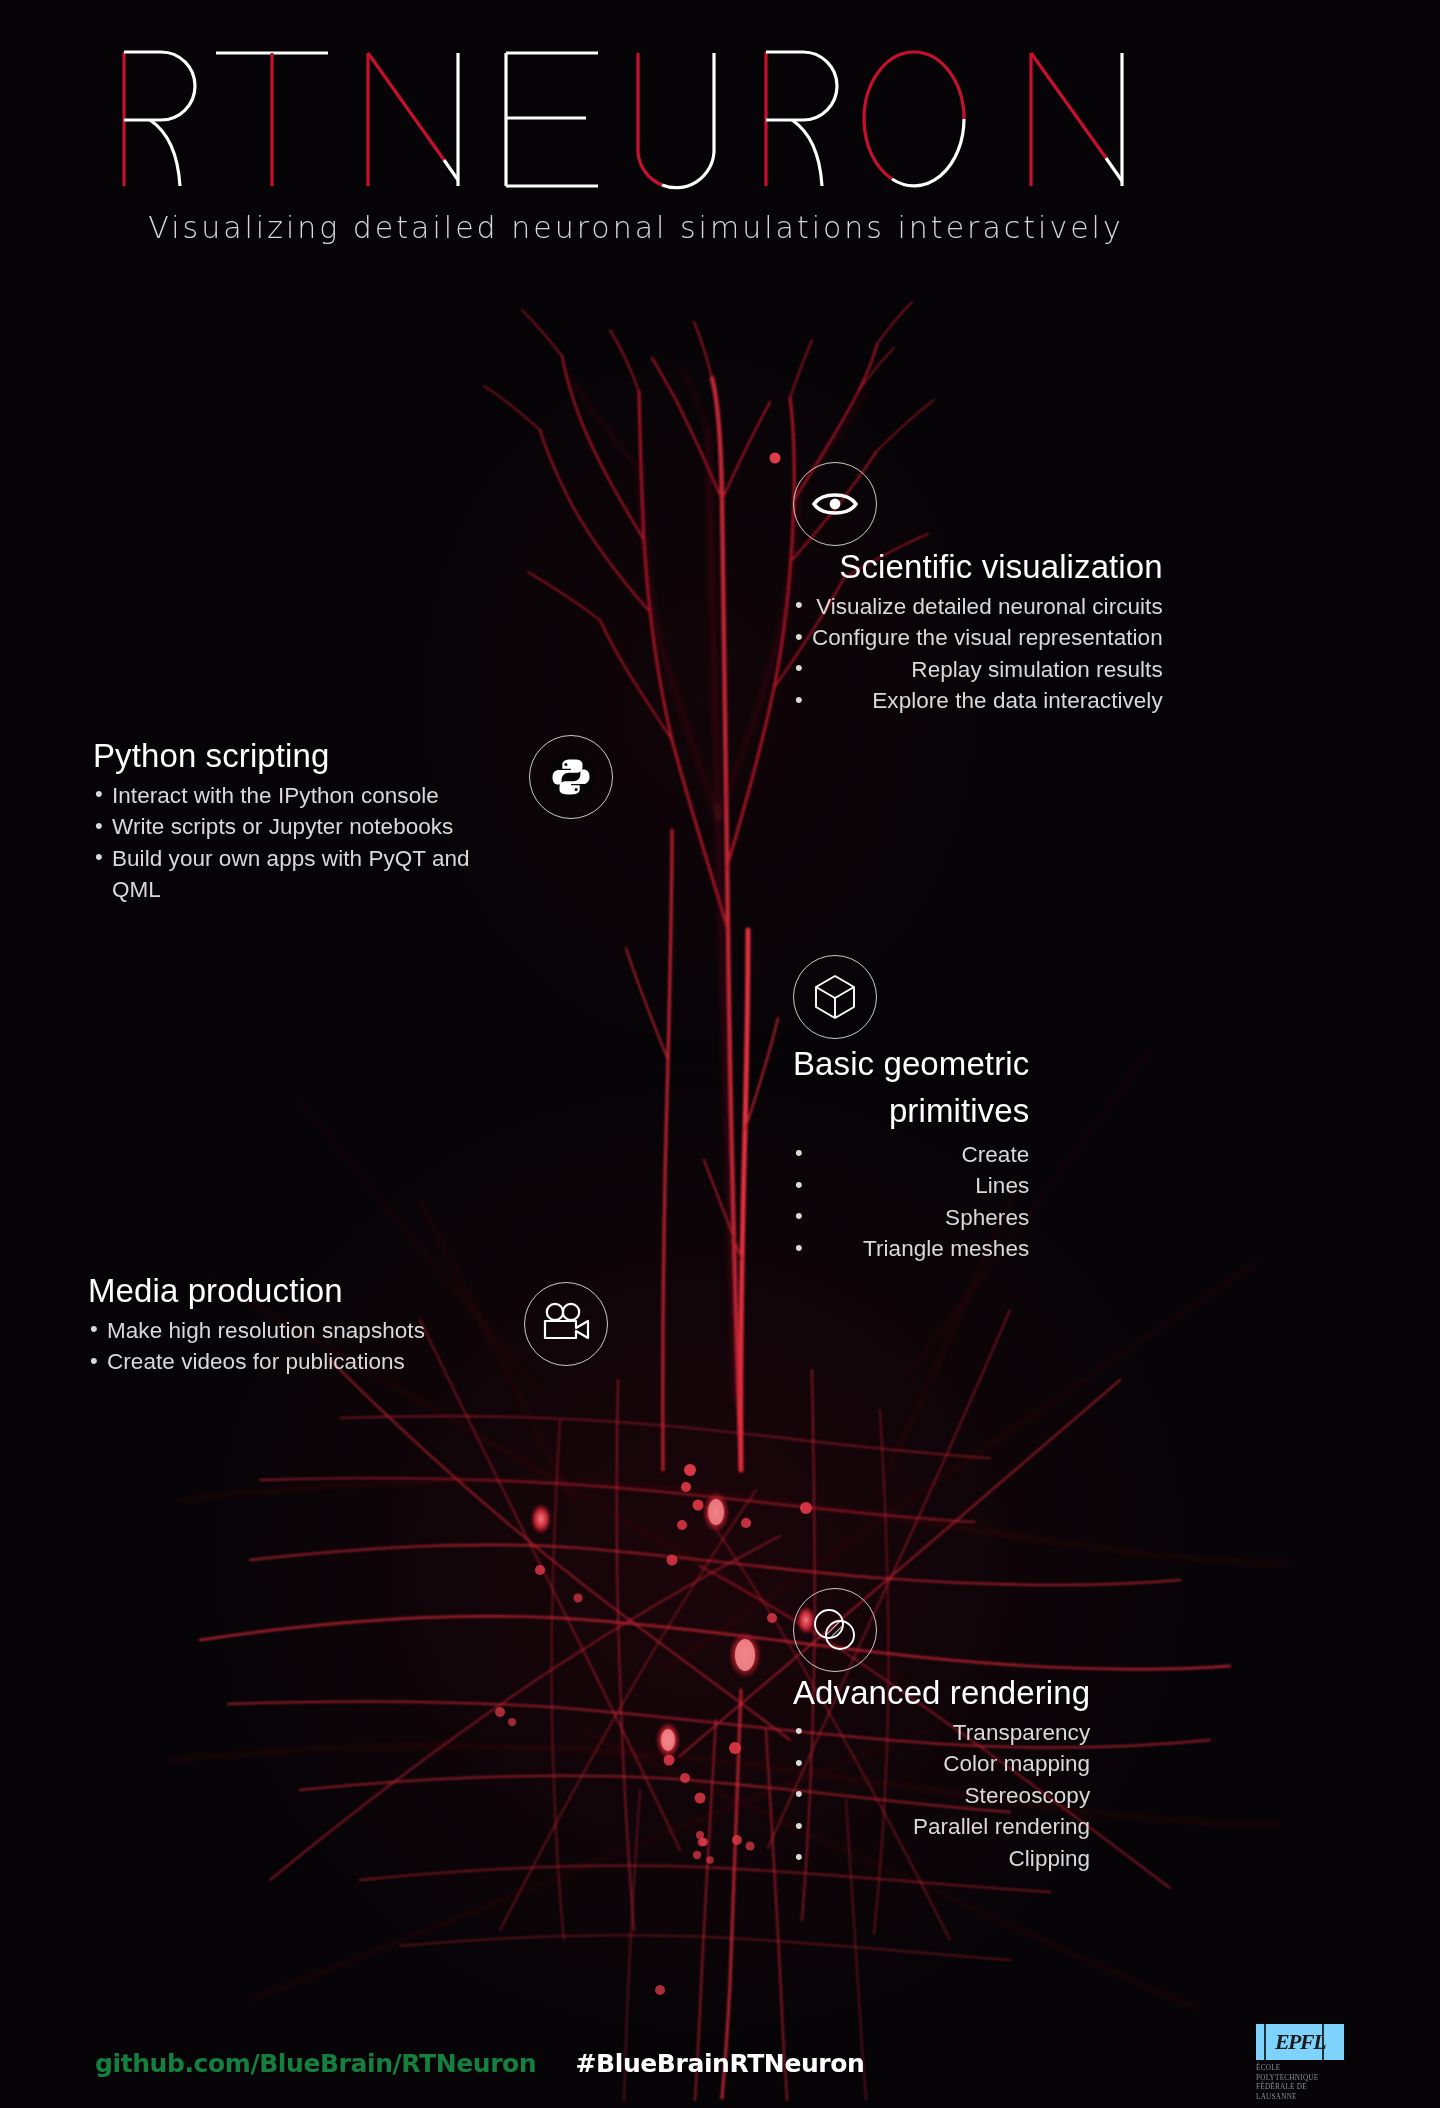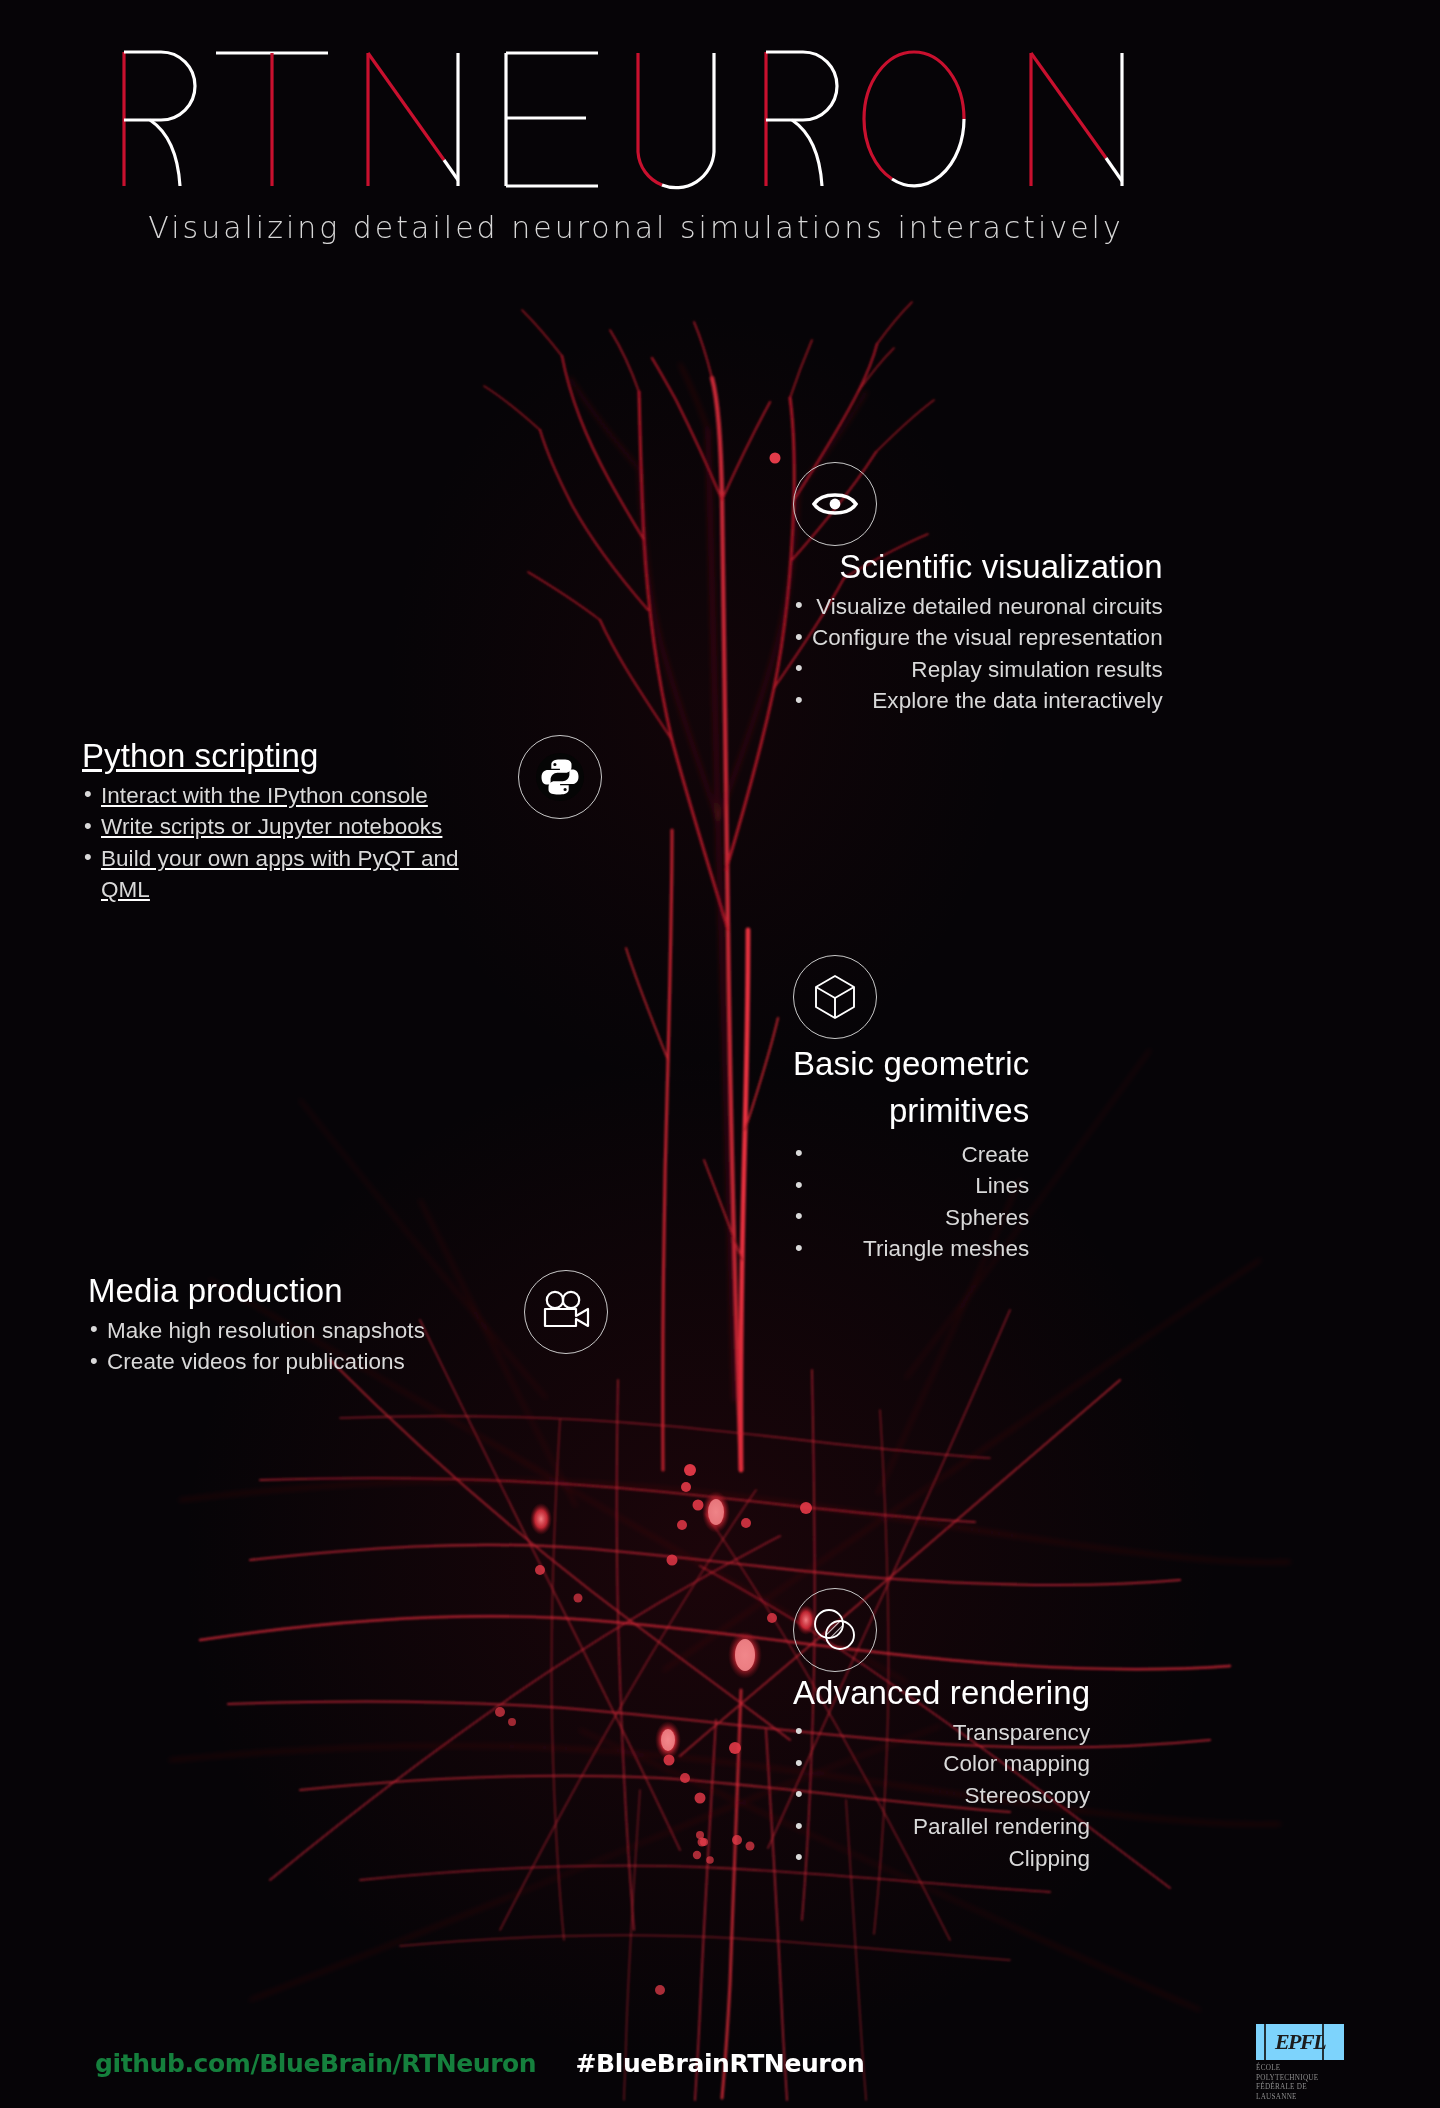--- a/index.html
+++ b/index.html
@@ -66,28 +66,28 @@
     font-size:22.5px; color:#d9d9d9; line-height:1.40;
     letter-spacing:0.05px; position:relative; padding-left:19px;
   }
   .fitems li::before {
     content:"\2022"; position:absolute; left:2px; top:-0.5px;
     color:#d9d9d9; font-size:22px;
   }
 
   
   #f-sci      { left:793px;  top:462px;  width:560px; }
-  #f-python   { left:82px;   top:735px;text-decoration:underline;  }
+  #f-python   { left:93px;   top:735px;  }
   #f-geom     { left:793px;  top:955px;  width:560px; }
   #f-media    { left:88px;   top:1270px; }
   #f-render   { left:793px;  top:1588px; width:560px; }
 
   #f-python .icon-wrap, #f-media .icon-wrap { margin-left:30px; }
   #f-python { width:520px; justify-content:flex-end; }
-  #f-media  { width:520px; justify-content:flex-end; }
+  #f-media  { width:520px; justify-content:flex-end;align-items:center; }
   #f-python .ftext, #f-media .ftext { width:420px; }
 
   #f-geom .ftitle { line-height:1.42; }
 
   
   #footer {
     position:absolute; left:0; bottom:0; width:1440px; height:90px; z-index:7;
     display:flex; align-items:center;
   }
   #footer-github {

